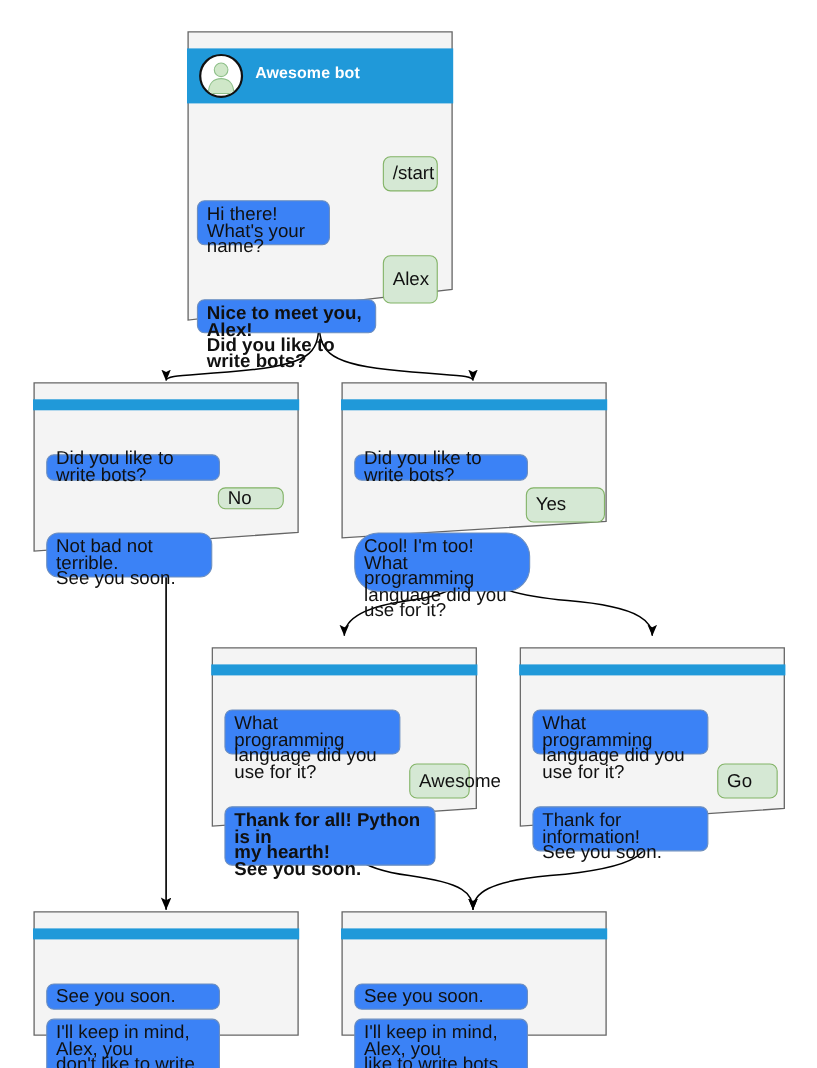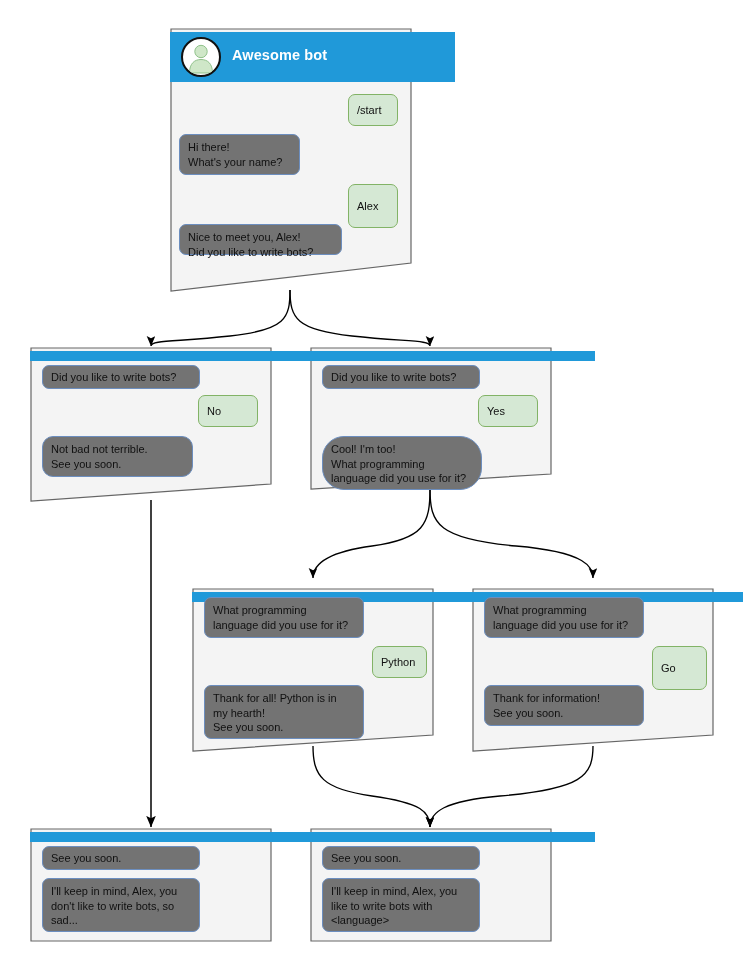--- a/index.html
+++ b/index.html
@@ -37,24 +37,23 @@
   .node-shell {
     position: absolute;
     left: 0; top: 0;
     width: 100%;
     height: 100%;
   }
   .node-shell svg { display: block; }
 
   .node-inner {
     position: absolute;
-    left: 0; top: 4px;
+    left: 0; top: 16px;
     width: 100%;
     height: 100%;
-    padding-left: 43px;
   }
 
   .node-header {
     position: absolute;
     left: 0;
     top: 0;
     width: 100%;
     background: #2099d9;
   }
   .node-header.with-avatar {
@@ -87,28 +86,29 @@
     color: #ffffff;
     letter-spacing: 0.1px;
     white-space: nowrap;
   }
 
   .bubble {
     position: absolute;
     box-sizing: border-box;
     border-radius: 7px;
     border: 1px solid;
-    font-size: 11px;
+    font-size: 17px;
     line-height: 14.6px;
     color: #101010;
     padding: 5px 8px 5px 8px;
     white-space: pre-line;
+    margin-top: 36px;
   }
   .bubble.bot {
-    background: #737373;
+    background: #3b82f6;
     border-color: #6c8ebf;
   }
   .bubble.user {
     background: #d5e8d4;
     border-color: #82b366;
     text-align: left;
   }
 </style>
 </head>
 <body>
@@ -153,95 +153,95 @@
       </div>
       <div class="node-title">Awesome bot</div>
 
       <div class="bubble user" style="left:178px; top:62px; width:50px; height:32px; display:flex; align-items:center;">/start</div>
 
       <div class="bubble bot" style="left:9px; top:102px; width:121px; height:41px;">Hi there!
 What's your name?</div>
 
       <div class="bubble user" style="left:178px; top:152px; width:50px; height:44px; display:flex; align-items:center;">Alex</div>
 
-      <div class="bubble bot" style="left:9px; top:192px; width:163px; height:31px;">Nice to meet you, Alex!
+      <div class="bubble bot" style="left:9px; top:192px; width:163px; height:31px;font-weight:bold;">Nice to meet you, Alex!
 Did you like to write bots?</div>
     </div>
   </div>
 
   <div class="chat-node" style="left:30px; top:347px; width:242px; height:155px;">
     <div class="node-shell">
       <svg width="242" height="155" viewBox="0 0 242 155">
         <polygon points="1,1 241,1 241,137 1,154" fill="#f4f4f4" stroke="#666666" stroke-width="1.2"></polygon>
       </svg>
     </div>
     <div class="node-inner">
       <div class="node-header slim"></div>
 
       <div class="bubble bot" style="left:12px; top:14px; width:158px; height:24px; display:flex; align-items:center;">Did you like to write bots?</div>
 
-      <div class="bubble user" style="left:168px; top:44px; width:60px; height:32px; display:flex; align-items:center;">No</div>
+      <div class="bubble user" style="left:168px; top:44px; width:60px; height:20px; display:flex; align-items:center;">No</div>
 
       <div class="bubble bot" style="left:12px; top:85px; width:151px; height:41px;border-radius:11px;">Not bad not terrible.
 See you soon.</div>
     </div>
   </div>
 
   <div class="chat-node" style="left:310px; top:347px; width:242px; height:143px;">
     <div class="node-shell">
       <svg width="242" height="143" viewBox="0 0 242 143">
         <polygon points="1,1 241,1 241,127 1,142" fill="#f4f4f4" stroke="#666666" stroke-width="1.2"></polygon>
       </svg>
     </div>
     <div class="node-inner">
       <div class="node-header slim"></div>
 
       <div class="bubble bot" style="left:12px; top:14px; width:158px; height:24px; display:flex; align-items:center;">Did you like to write bots?</div>
 
-      <div class="bubble user" style="left:168px; top:44px; width:60px; height:32px; display:flex; align-items:center;">Yes</div>
+      <div class="bubble user" style="left:168px; top:44px; width:72px; height:32px; display:flex; align-items:center;">Yes</div>
 
       <div class="bubble bot" style="left:12px; top:85px; width:160px; height:54px;border-radius:22px;">Cool! I'm too!
 What programming
 language did you use for it?</div>
     </div>
   </div>
 
   <div class="chat-node" style="left:192px; top:588px; width:242px; height:164px;">
     <div class="node-shell">
       <svg width="242" height="164" viewBox="0 0 242 164">
         <polygon points="1,1 241,1 241,147 1,163" fill="#f4f4f4" stroke="#666666" stroke-width="1.2"></polygon>
       </svg>
     </div>
     <div class="node-inner">
       <div class="node-header slim"></div>
 
       <div class="bubble bot" style="left:12px; top:5px; width:160px; height:41px;">What programming
 language did you use for it?</div>
 
-      <div class="bubble user" style="left:180px; top:54px; width:55px; height:32px; display:flex; align-items:center;">Python</div>
-
-      <div class="bubble bot" style="left:12px; top:93px; width:160px; height:54px;">Thank for all! Python is in
+      <div class="bubble user" style="left:180px; top:54px; width:55px; height:32px; display:flex; align-items:center;">Awesome</div>
+
+      <div class="bubble bot" style="left:12px; top:93px; width:192px; height:54px;font-weight:bold;">Thank for all! Python is in
 my hearth!
 See you soon.</div>
     </div>
   </div>
 
   <div class="chat-node" style="left:472px; top:588px; width:242px; height:164px;">
     <div class="node-shell">
       <svg width="242" height="164" viewBox="0 0 242 164">
         <polygon points="1,1 241,1 241,147 1,163" fill="#f4f4f4" stroke="#666666" stroke-width="1.2"></polygon>
       </svg>
     </div>
     <div class="node-inner">
       <div class="node-header slim"></div>
 
       <div class="bubble bot" style="left:12px; top:5px; width:160px; height:41px;">What programming
 language did you use for it?</div>
 
-      <div class="bubble user" style="left:180px; top:54px; width:55px; height:44px; display:flex; align-items:center;">Go</div>
+      <div class="bubble user" style="left:180px; top:54px; width:55px; height:32px; display:flex; align-items:center;">Go</div>
 
       <div class="bubble bot" style="left:12px; top:93px; width:160px; height:41px;">Thank for information!
 See you soon.</div>
     </div>
   </div>
 
   <div class="chat-node" style="left:30px; top:828px; width:242px; height:114px;">
     <div class="node-shell">
       <svg width="242" height="114" viewBox="0 0 242 114">
         <polygon points="1,1 241,1 241,113 1,113" fill="#f4f4f4" stroke="#666666" stroke-width="1.2"></polygon>

